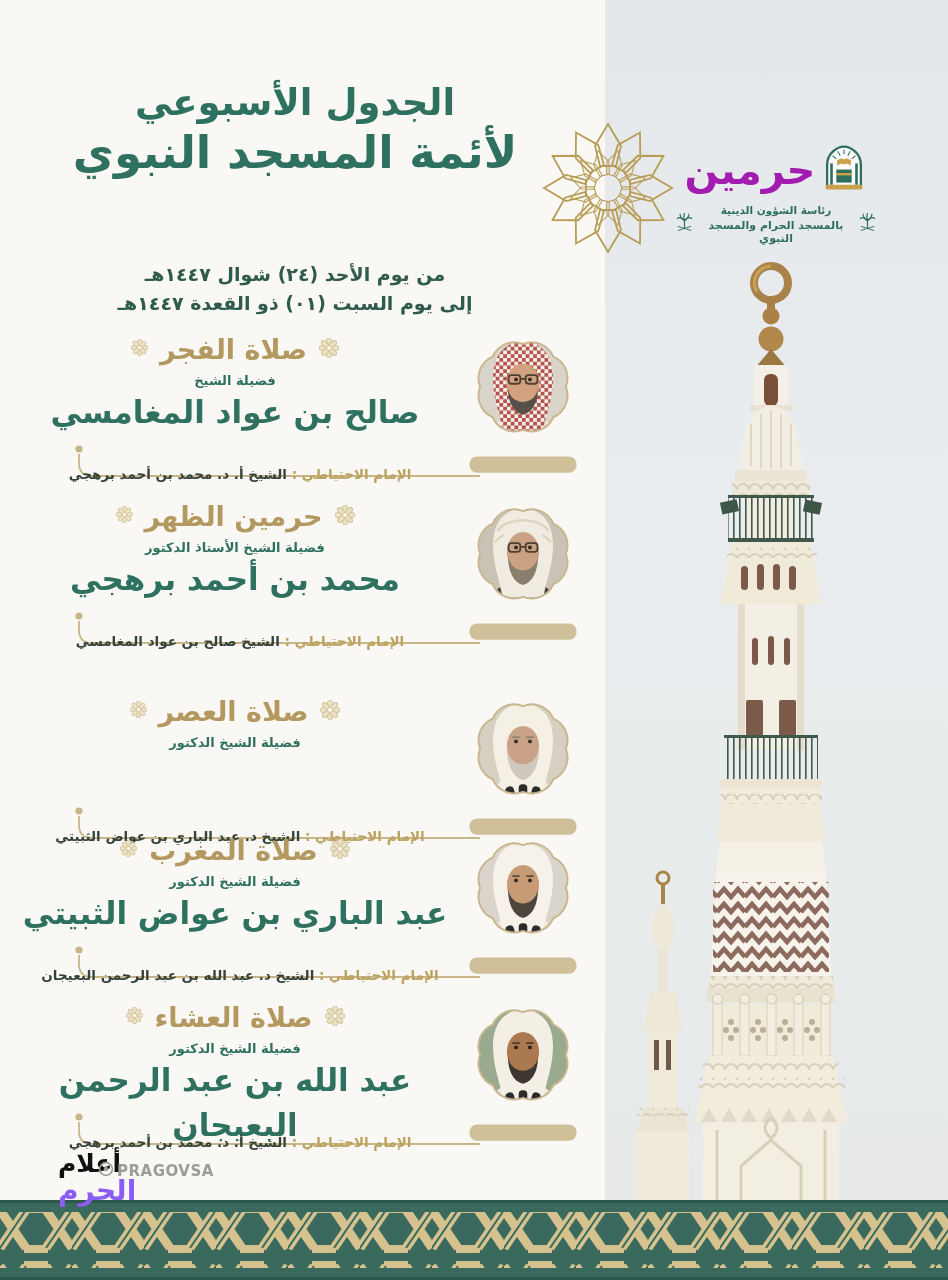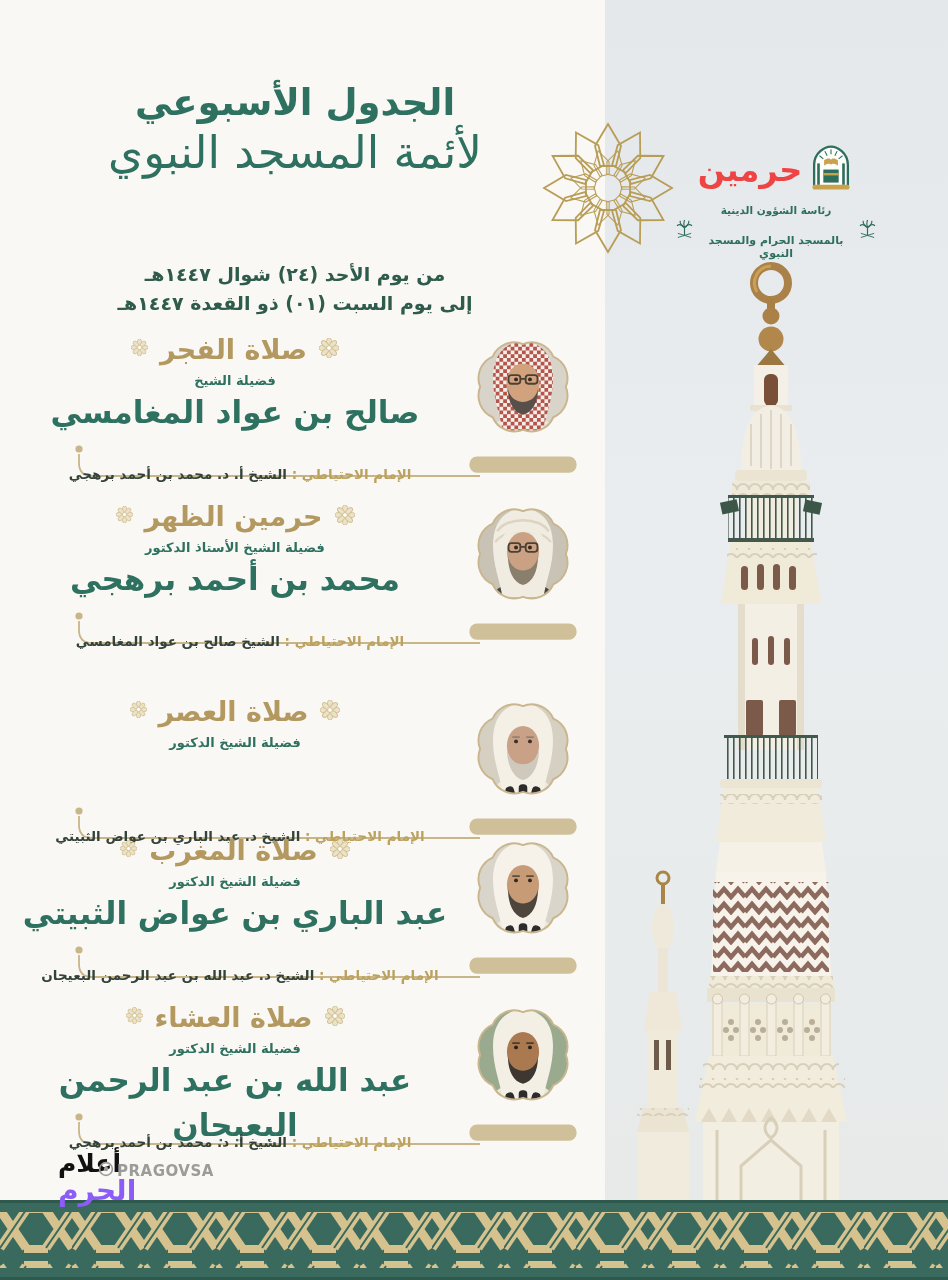--- a/index.html
+++ b/index.html
@@ -7,29 +7,29 @@
     position:relative; width:948px; height:1280px; overflow:hidden;
     background:#faf8f4; font-family:"DejaVu Sans",sans-serif;
   }
   
   .photo-panel{position:absolute;left:605px;top:0;width:343px;height:1204px;}
   
   .rosette{position:absolute;left:536px;top:116px;width:144px;height:144px;}
   
   .org-logo{position:absolute;left:676px;top:142px;width:200px;direction:rtl;text-align:center;}
   .org-row{display:flex;flex-direction:row;align-items:center;justify-content:center;gap:6px;}
-  .org-wordmark{font-size:32px;font-weight:bold;color:#ef4444;line-height:1;}
+  .org-wordmark{font-size:40px;font-weight:bold;color:#a21caf;line-height:1;}
   .org-sub{display:flex;align-items:center;justify-content:center;gap:5px;margin-top:6px;}
-  .org-sub-lines{display:flex;flex-direction:column;gap:18px;}
+  .org-sub-lines{display:flex;flex-direction:column;gap:3px;}
   .org-sub-l1{font-size:10.5px;font-weight:bold;color:#2e6e5d;}
   .org-sub-l2{font-size:11px;font-weight:bold;color:#2e6e5d;}
   
   .title-block{position:absolute;left:0;top:80px;width:590px;text-align:center;direction:rtl;color:#2e7160;}
   .title-l1{font-size:37px;font-weight:bold;line-height:1.25;}
-  .title-l2{font-size:45px;font-weight:normal;line-height:1.2;}
+  .title-l2{font-size:45px;font-weight:bold;line-height:1.2;}
   .date-block{position:absolute;left:0;top:260px;width:590px;text-align:center;direction:rtl;
     color:#2e5b4b;font-weight:bold;font-size:19px;line-height:1.55;}
   
   .sec{position:absolute;left:0;width:605px;height:167px;}
   .sec .prayer-row{position:absolute;top:8px;left:0;width:470px;display:flex;align-items:center;justify-content:center;gap:12px;direction:rtl;}
   .sec .prayer{font-size:27px;font-weight:bold;color:#b3985f;}
   .sec .honorific{position:absolute;top:47px;left:0;width:470px;text-align:center;direction:rtl;
     font-size:13px;font-weight:bold;color:#2f7160;}
   .sec .imam-name{position:absolute;top:64px;left:0;width:470px;text-align:center;direction:rtl;
     font-size:31px;font-weight:bold;color:#2e7160;line-height:1.45;}

